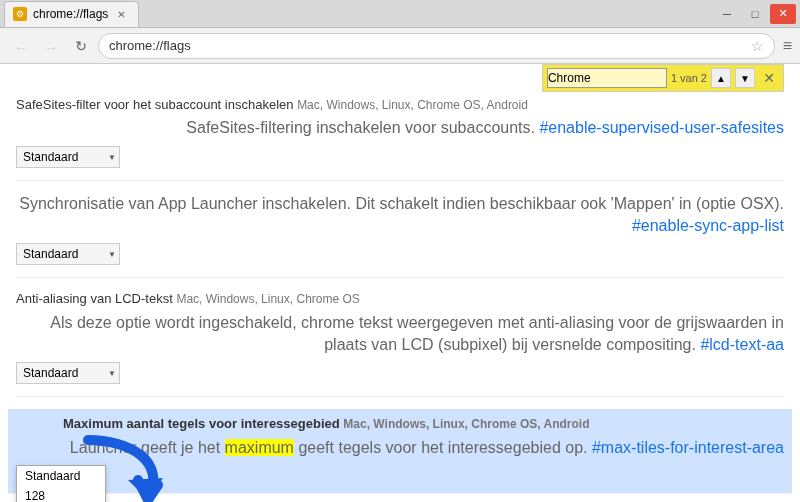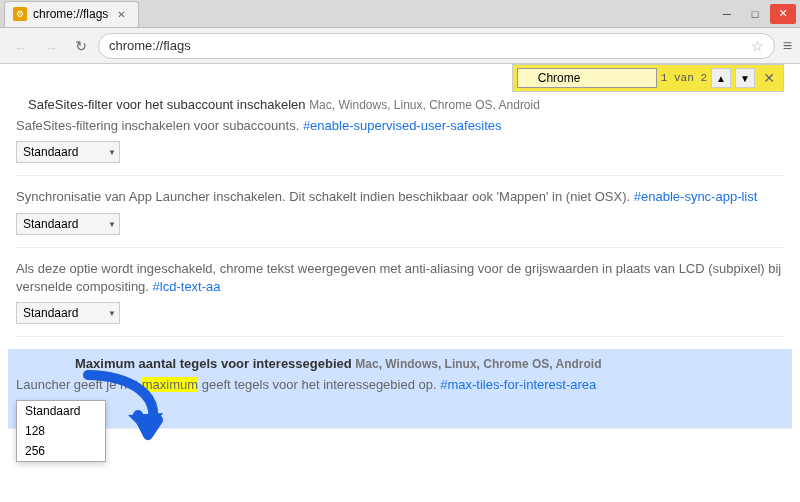--- a/index.html
+++ b/index.html
@@ -93,21 +93,21 @@
       z-index: 10;
     }
     .search-bar input {
       border: 1px solid #ccc;
       height: 20px;
       padding: 0 4px;
       font-size: 12px;
       width: 120px;
       background: white;
     }
-    .search-count { font-size: 11px; color: #555; white-space: nowrap; font-family: Liberation Mono, monospace; }
+    .search-count { font-size: 11px; color: #555; white-space: nowrap; }
     .search-nav-btn {
       width: 20px; height: 20px;
       border: 1px solid #ccc;
       background: #f0f0f0;
       cursor: pointer;
       display: flex; align-items: center; justify-content: center;
       font-size: 10px;
     }
     .search-close-btn {
       width: 20px; height: 20px;
@@ -128,31 +128,31 @@
       padding-bottom: 12px;
       border-bottom: 1px solid #eee;
     }
     .flag-section:last-child { border-bottom: none; }
 
     .flag-title {
       font-size: 13px;
       color: #333;
       margin-bottom: 3px;
       line-height: 1.4;
-      margin-left: 12px;
     }
     .flag-title .platforms {
       color: #777;
       font-size: 12px;
     }
     .flag-desc {
-      font-size: 13px;
+      font-size: 16px;
       color: #666;
       margin-bottom: 6px;
       line-height: 1.4;
+      text-align: right;
     }
     .flag-desc a { color: #1a73e8; text-decoration: none; }
 
     .select-wrapper {
       display: inline-block;
       position: relative;
     }
     .flag-select {
       appearance: none;
       -webkit-appearance: none;
@@ -254,21 +254,21 @@
   <div class="address-bar">
     <span class="address-text">chrome://flags</span>
     <span class="star-icon">☆</span>
   </div>
   <span class="menu-icon">≡</span>
 </div>
 
 <div class="main-content">
 
   <div class="search-bar">
-    <input type="text" style="background: rgb(255, 248, 196); border: 1px solid rgb(153, 153, 153); height: 20px; padding: 0px 20px; font-size: 12px; width: 140px;" value="Chrome">
+    <input type="text" style="background: rgb(255, 248, 196); border: 1px solid rgb(153, 153, 153); height: 20px; padding: 0px 0; font-size: 12px; width: 120px;" value="Chrome">
     <span class="search-count">1 van 2</span>
     <button class="search-nav-btn">▲</button>
     <button class="search-nav-btn">▼</button>
     <button class="search-close-btn">✕</button>
   </div>
 
   <div class="content-area">
 
     <div class="flag-section">
       <div class="flag-title">
@@ -284,34 +284,38 @@
           <option>Standaard</option>
           <option>Ingeschakeld</option>
           <option>Uitgeschakeld</option>
         </select>
         <span class="select-arrow">▼</span>
       </div>
     </div>
 
     <div class="flag-section">
       <div class="flag-desc">
-        <span>Synchronisatie van App Launcher inschakelen. Dit schakelt indien beschikbaar ook 'Mappen' in (niet OSX).</span>
+        <span>Synchronisatie van App Launcher inschakelen. Dit schakelt indien beschikbaar ook 'Mappen' in (optie OSX).</span>
         <a>#enable-sync-app-list</a>
       </div>
       <div class="select-wrapper">
         <select class="flag-select">
           <option>Standaard</option>
           <option>Ingeschakeld</option>
           <option>Uitgeschakeld</option>
         </select>
         <span class="select-arrow">▼</span>
       </div>
     </div>
 
     <div class="flag-section">
+      <div class="flag-title">
+        <span>Anti-aliasing van LCD-tekst</span>
+        <span class="platforms">Mac, Windows, Linux, Chrome OS</span>
+      </div>
       <div class="flag-desc">
         <span>Als deze optie wordt ingeschakeld, chrome tekst weergegeven met anti-aliasing voor de grijswaarden in plaats van LCD (subpixel) bij versnelde compositing.</span>
         <a>#lcd-text-aa</a>
       </div>
       <div class="select-wrapper">
         <select class="flag-select">
           <option>Standaard</option>
           <option>Ingeschakeld</option>
           <option>Uitgeschakeld</option>
         </select>

